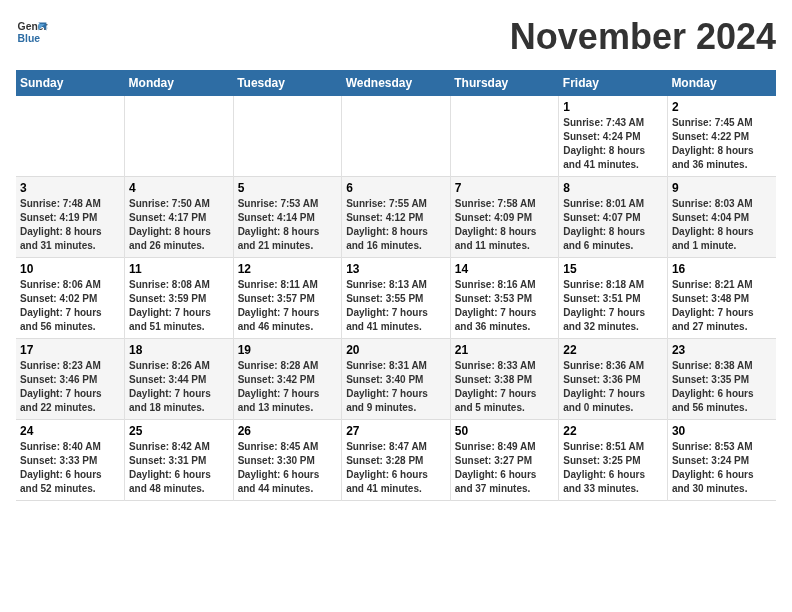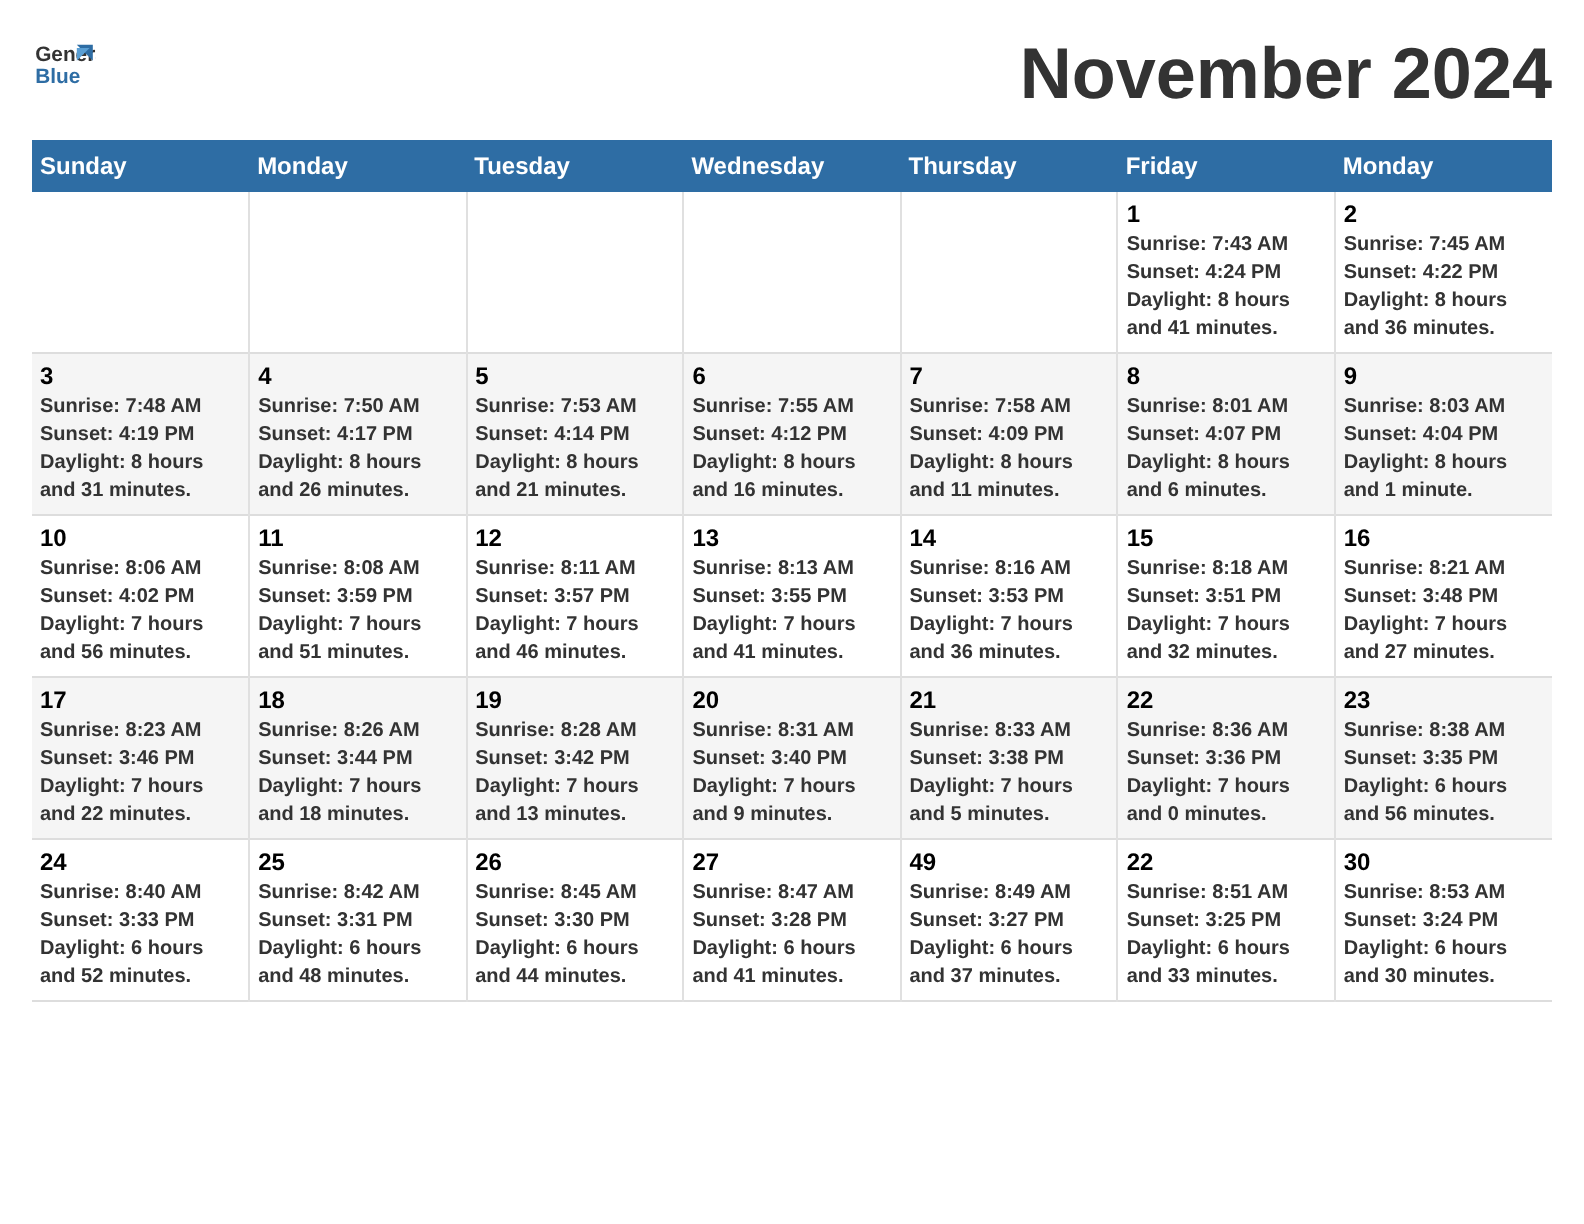--- a/index.html
+++ b/index.html
@@ -224,21 +224,21 @@
         </td>
         <td>
           <div class="day-num">26</div>
           <div class="day-info">Sunrise: 8:45 AM<br>Sunset: 3:30 PM<br>Daylight: 6 hours and 44 minutes.</div>
         </td>
         <td>
           <div class="day-num">27</div>
           <div class="day-info">Sunrise: 8:47 AM<br>Sunset: 3:28 PM<br>Daylight: 6 hours and 41 minutes.</div>
         </td>
         <td>
-          <div class="day-num">49</div>
+          <div class="day-num">50</div>
           <div class="day-info">Sunrise: 8:49 AM<br>Sunset: 3:27 PM<br>Daylight: 6 hours and 37 minutes.</div>
         </td>
         <td>
           <div class="day-num">22</div>
           <div class="day-info">Sunrise: 8:51 AM<br>Sunset: 3:25 PM<br>Daylight: 6 hours and 33 minutes.</div>
         </td>
         <td>
           <div class="day-num">30</div>
           <div class="day-info">Sunrise: 8:53 AM<br>Sunset: 3:24 PM<br>Daylight: 6 hours and 30 minutes.</div>
         </td>

